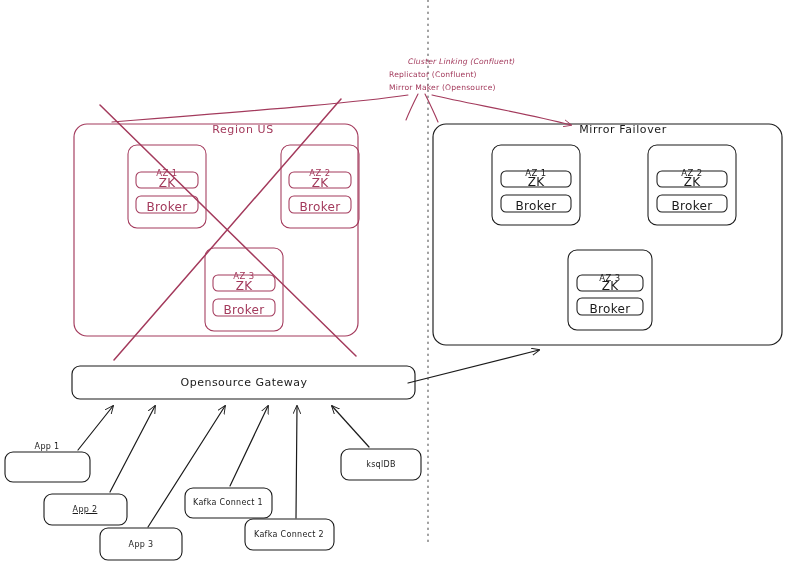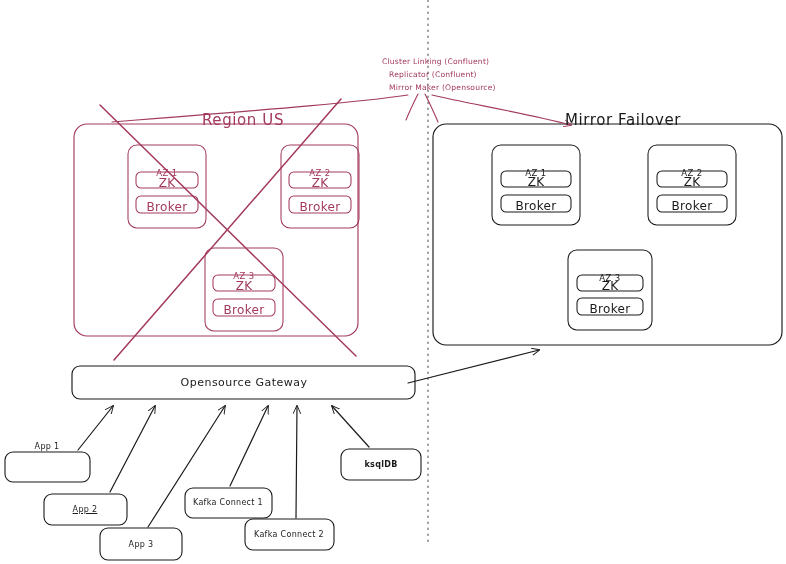--- a/index.html
+++ b/index.html
@@ -25,22 +25,23 @@
     width: 786px;
     height: 564px;
   }
   .lbl {
     position: absolute;
     font-family: "DejaVu Sans", sans-serif;
     white-space: nowrap;
     pointer-events: none;
   }
   .region-title {
-    font-size: 15px;
+    font-size: 11px;
     letter-spacing: 0.6px;
+    margin-top: 12px;
   }
   .region-title.us { color: #a33a5c; }
   .region-title.fo { color: #1b1b1b; }
   .az-title {
     font-size: 8.5px;
     letter-spacing: 0.4px;
     margin-top: 16px;
   }
   .az-title.us { color: #a33a5c; }
   .az-title.fo { color: #1b1b1b; }
@@ -133,21 +134,21 @@
 
     <line x1="78" y1="450" x2="113" y2="406" stroke="#1b1b1b" stroke-width="1.2" stroke-linecap="round" marker-end="url(#arrowBlack)"></line>
     <line x1="110" y1="492" x2="155" y2="406" stroke="#1b1b1b" stroke-width="1.2" stroke-linecap="round" marker-end="url(#arrowBlack)"></line>
     <line x1="148" y1="527" x2="225" y2="406" stroke="#1b1b1b" stroke-width="1.2" stroke-linecap="round" marker-end="url(#arrowBlack)"></line>
     <line x1="230" y1="486" x2="268" y2="406" stroke="#1b1b1b" stroke-width="1.2" stroke-linecap="round" marker-end="url(#arrowBlack)"></line>
     <line x1="296" y1="518" x2="297" y2="406" stroke="#1b1b1b" stroke-width="1.2" stroke-linecap="round" marker-end="url(#arrowBlack)"></line>
     <line x1="369" y1="447" x2="332" y2="406" stroke="#1b1b1b" stroke-width="1.2" stroke-linecap="round" marker-end="url(#arrowBlack)"></line>
   </svg>
 
   <div>
-    <div class="lbl annot-line" style="left:382px; top:57px;">Cluster Linking (Confluent)</div>
+    <div class="lbl annot-line" style="left:408px; top:57px;font-style:italic;">Cluster Linking (Confluent)</div>
     <div class="lbl annot-line" style="left:389px; top:70px;">Replicator (Confluent)</div>
     <div class="lbl annot-line" style="left:389px; top:83px;">Mirror Maker (Opensource)</div>
   </div>
 
   <div class="lbl region-title us ctr" style="left:243px; top:111px;">Region US</div>
 
   <div class="lbl az-title us ctr" style="left:167px; top:152px;">AZ 1</div>
   <div class="lbl node-label us ctr" style="left:167px; top:176px;">ZK</div>
   <div class="lbl node-label us ctr" style="left:167px; top:200px;">Broker</div>
 
@@ -173,15 +174,15 @@
   <div class="lbl node-label fo ctr" style="left:610px; top:279px;">ZK</div>
   <div class="lbl node-label fo ctr" style="left:610px; top:302px;">Broker</div>
 
   <div class="lbl gw-label ctr" style="left:244px; top:376px;">Opensource Gateway</div>
 
   <div class="lbl client-label ctr" style="left:47px; top:442px;">App 1</div>
   <div class="lbl client-label ctr" style="left:85px; top:505px;text-decoration:underline;">App 2</div>
   <div class="lbl client-label ctr" style="left:141px; top:540px;">App 3</div>
   <div class="lbl client-label ctr" style="left:228px; top:498px;">Kafka Connect 1</div>
   <div class="lbl client-label ctr" style="left:289px; top:530px;">Kafka Connect 2</div>
-  <div class="lbl client-label ctr" style="left:381px; top:460px;font-weight:bold;">ksqlDB</div>
+  <div class="lbl client-label ctr" style="left:381px; top:460px;">ksqlDB</div>
 
 </div>
 
 </body></html>

